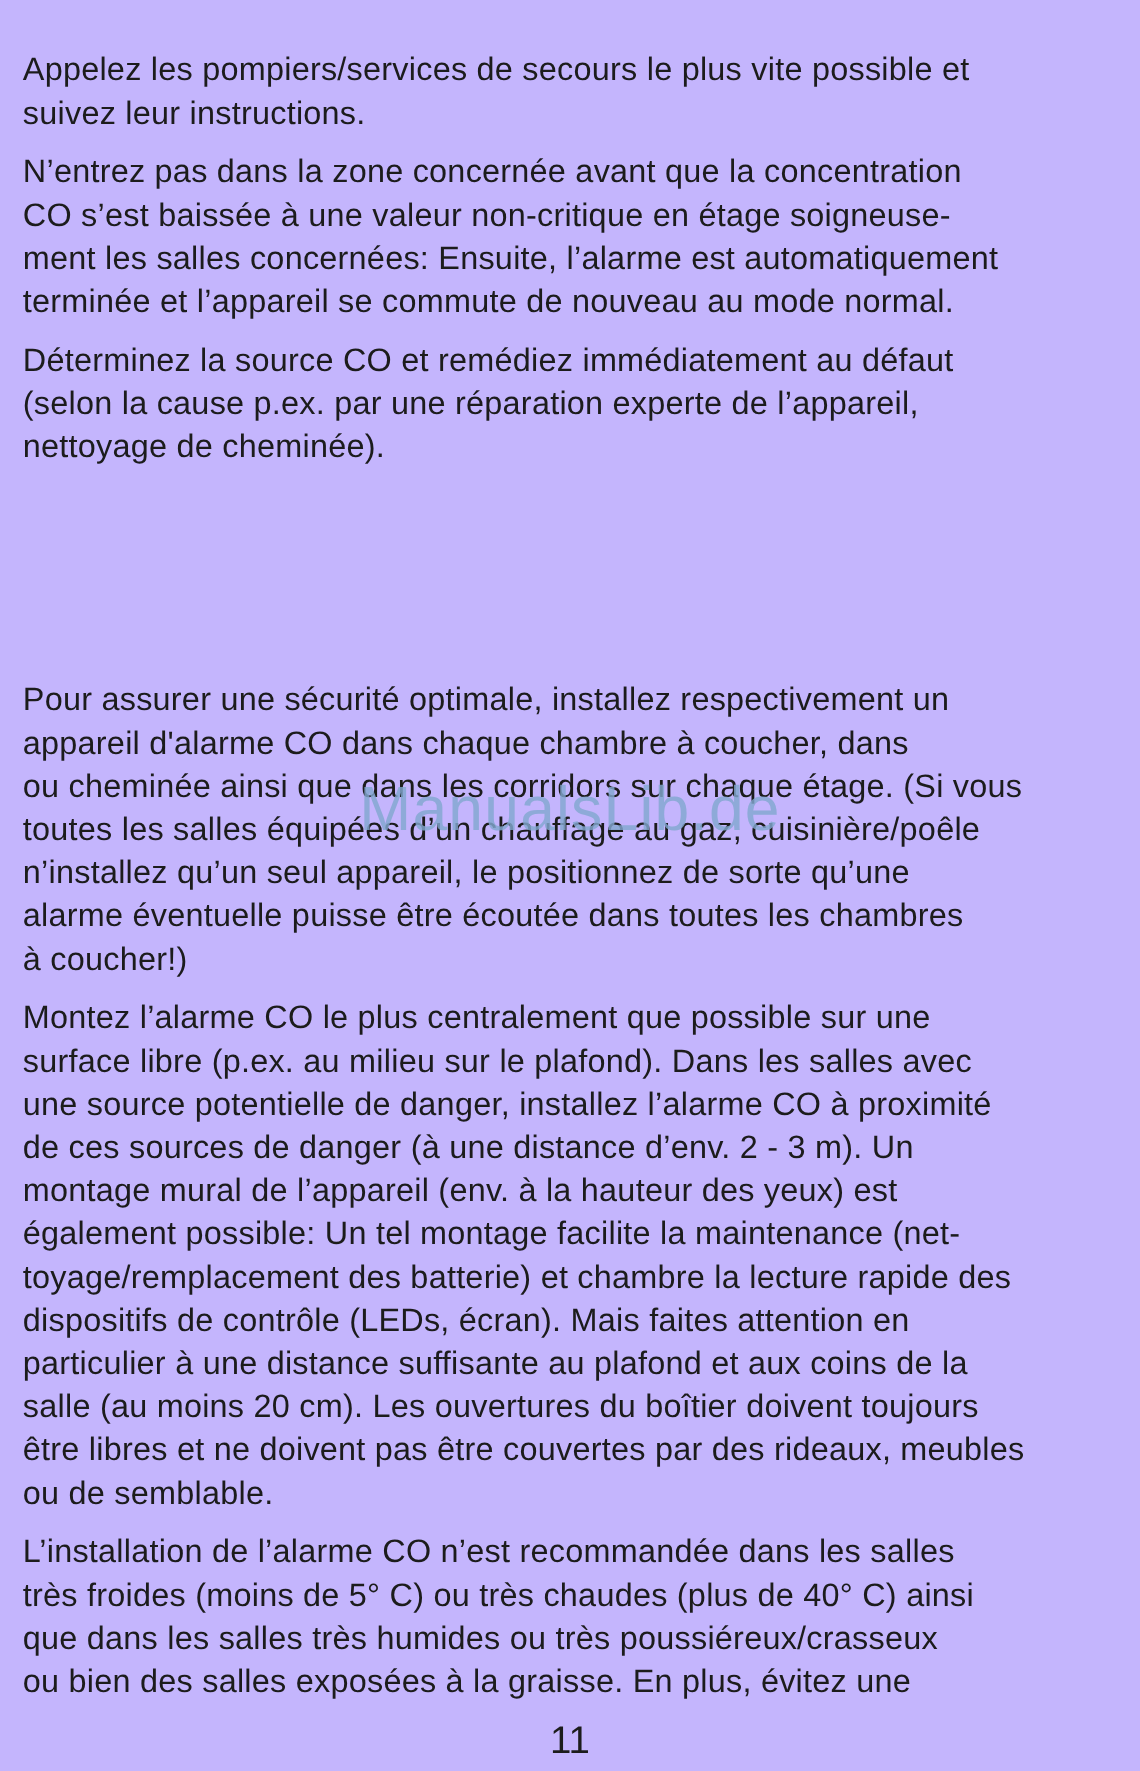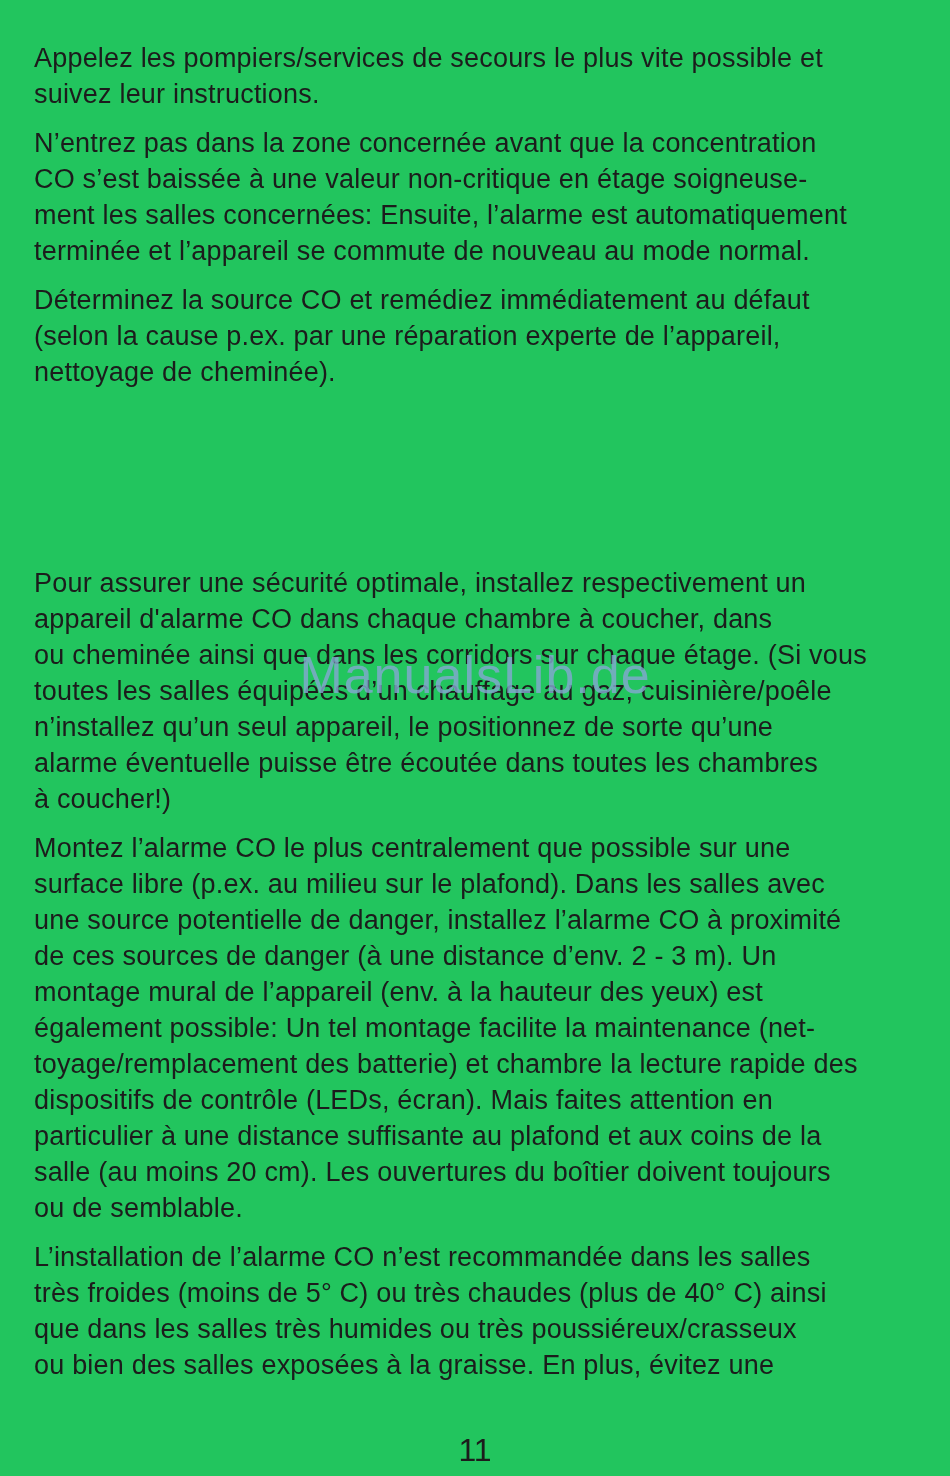--- a/index.html
+++ b/index.html
@@ -8,22 +8,22 @@
       width: 950px;
       height: 1476px;
       position: relative;
       overflow: hidden;
       font-family: "Liberation Sans", sans-serif;
       color: #1c1c1c;
     }
     .page {
       position: absolute;
       top: 0; left: 0; right: 0; bottom: 0;
-      padding: 40px 38px 0 34px;
-      background: #22c55e;
+      padding: 40px 38px 0 19px;
+      background: #c4b5fd;
     }
     .para { margin-bottom: 13px; }
     .line {
       font-size: 27px;
       line-height: 36px;
       white-space: nowrap;
       letter-spacing: 0.2px;
       color: #1c1c1c;
     }
     .big-gap { height: 162px; }
@@ -89,20 +89,21 @@
     <div class="line">Montez l’alarme CO le plus centralement que possible sur une</div>
     <div class="line">surface libre (p.ex. au milieu sur le plafond). Dans les salles avec</div>
     <div class="line">une source potentielle de danger, installez l’alarme CO à proximité</div>
     <div class="line">de ces sources de danger (à une distance d’env. 2 - 3 m). Un</div>
     <div class="line">montage mural de l’appareil (env. à la hauteur des yeux) est</div>
     <div class="line">également possible: Un tel montage facilite la maintenance (net-</div>
     <div class="line">toyage/remplacement des batterie) et chambre la lecture rapide des</div>
     <div class="line">dispositifs de contrôle (LEDs, écran). Mais faites attention en</div>
     <div class="line">particulier à une distance suffisante au plafond et aux coins de la</div>
     <div class="line">salle (au moins 20 cm). Les ouvertures du boîtier doivent toujours</div>
+    <div class="line">être libres et ne doivent pas être couvertes par des rideaux, meubles</div>
     <div class="line">ou de semblable.</div>
   </div>
 
   <div class="para">
     <div class="line">L’installation de l’alarme CO n’est recommandée dans les salles</div>
     <div class="line">très froides (moins de 5° C) ou très chaudes (plus de 40° C) ainsi</div>
     <div class="line">que dans les salles très humides ou très poussiéreux/crasseux</div>
     <div class="line">ou bien des salles exposées à la graisse. En plus, évitez une</div>
   </div>
 

